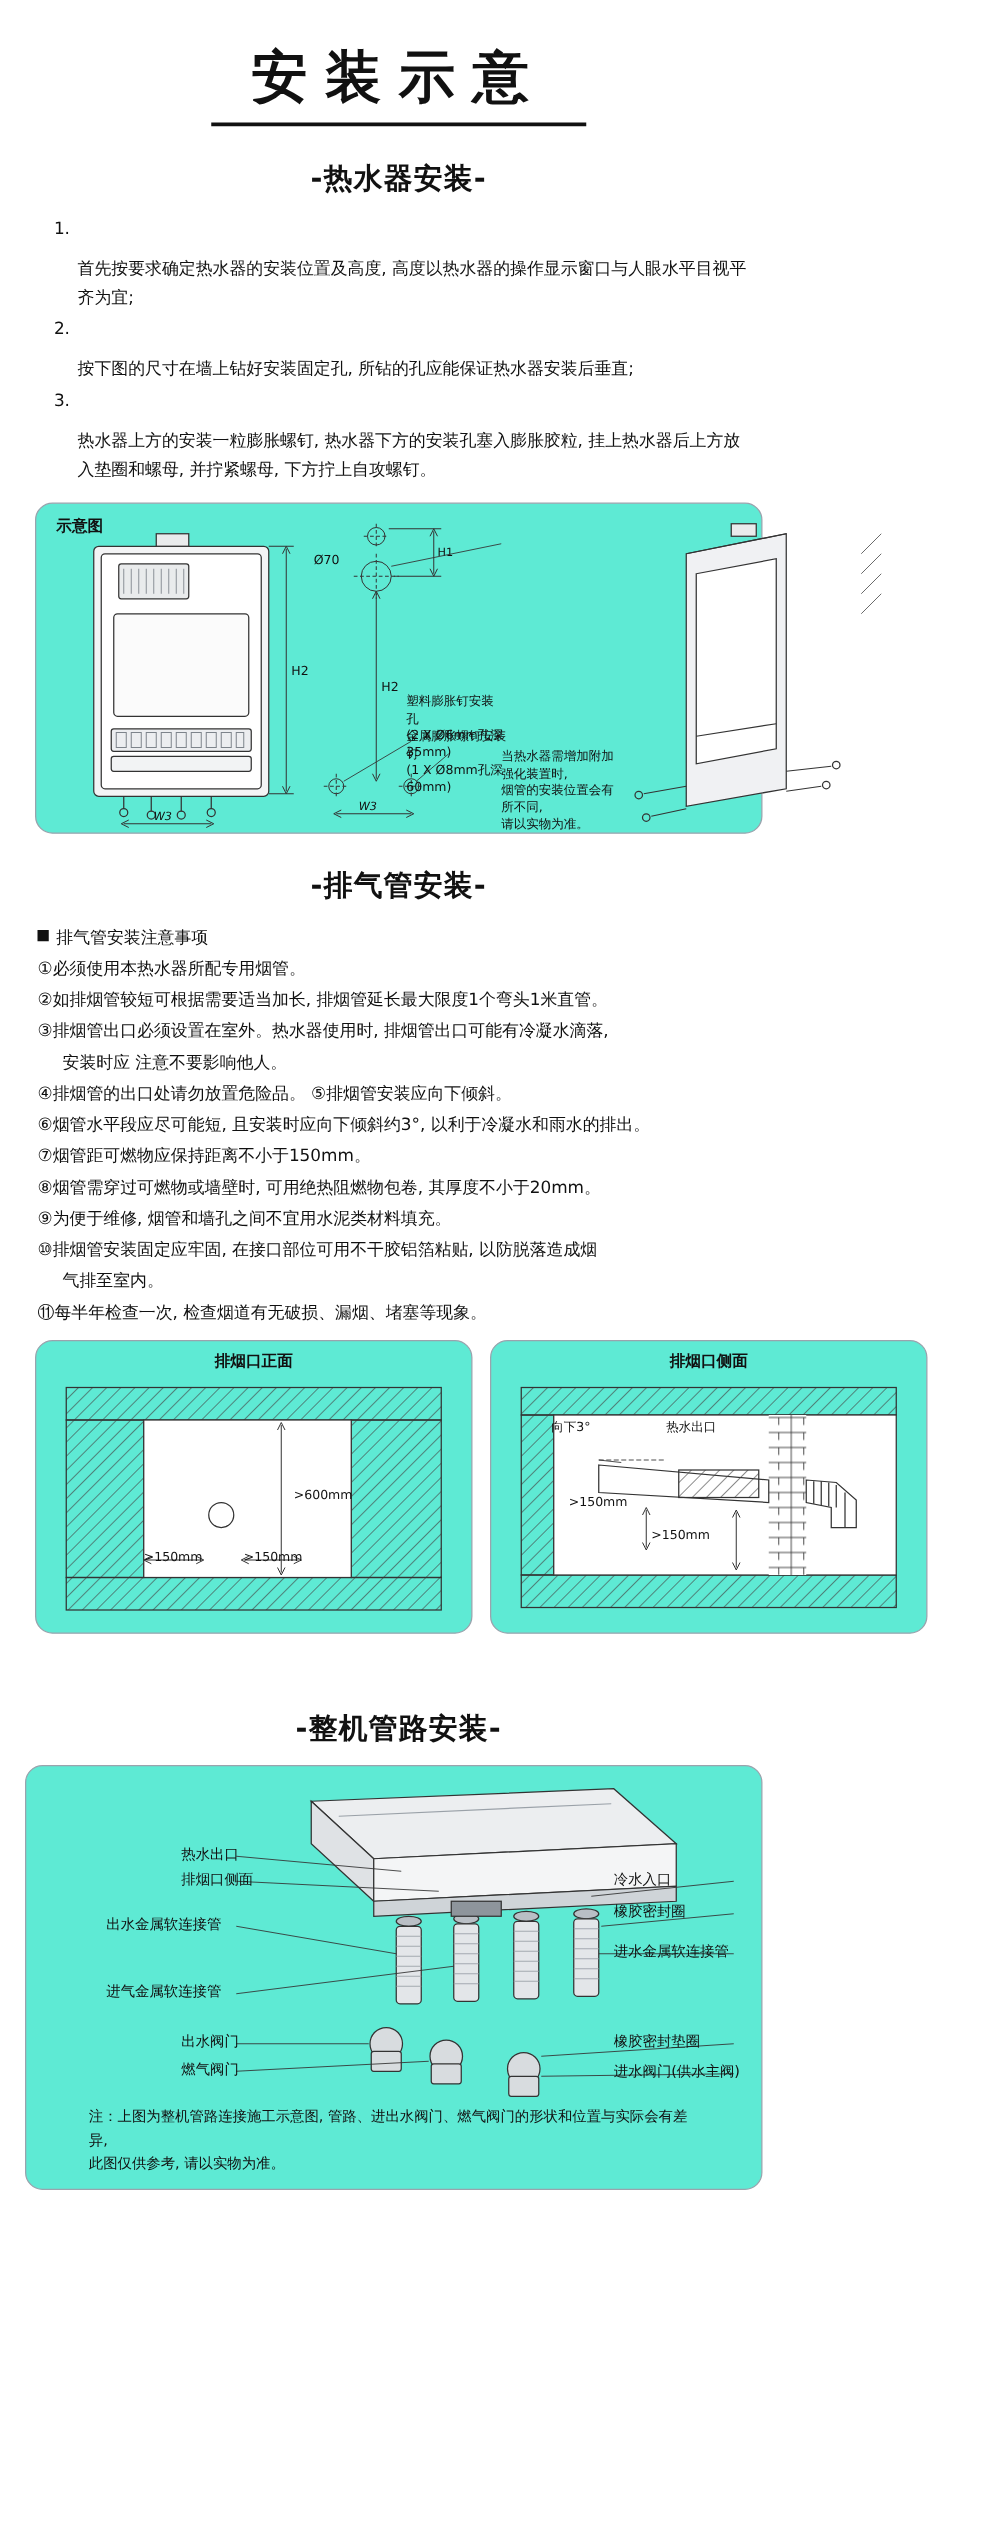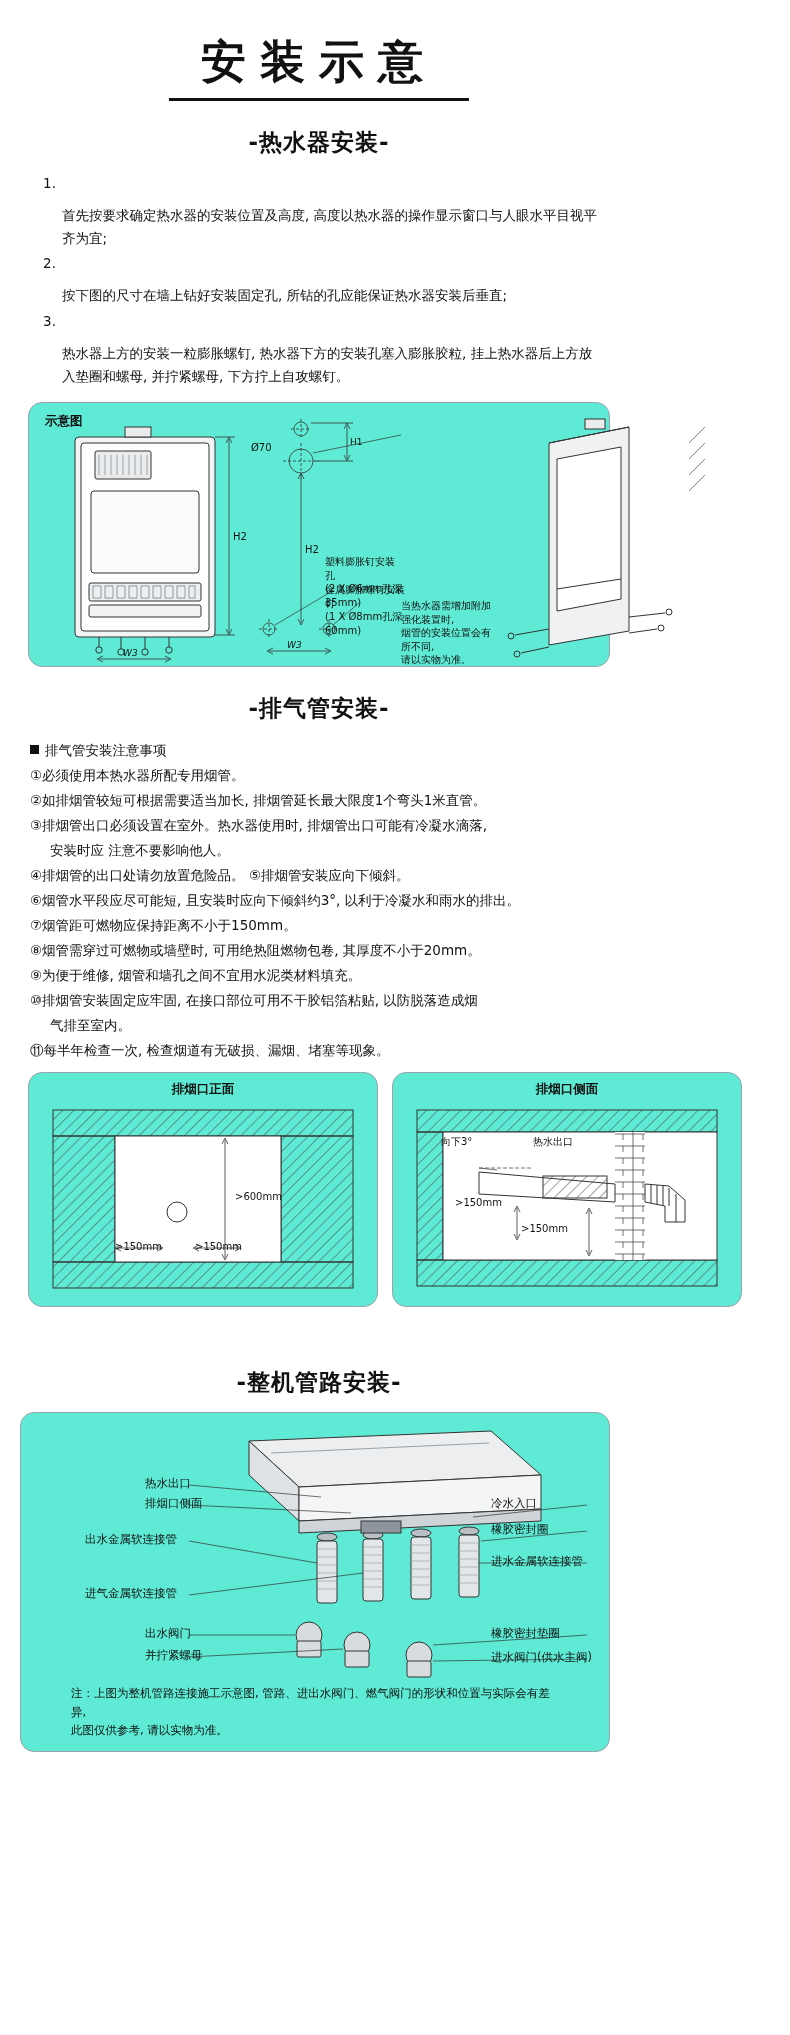--- a/index.html
+++ b/index.html
@@ -491,21 +491,21 @@
         <line x1="566" y1="222" x2="412" y2="232"></line>
         <line x1="566" y1="246" x2="412" y2="248"></line>
       </g>
     </svg>
 
     <div class="pipe-label" style="left:124px; top:63px;">热水出口</div>
     <div class="pipe-label" style="left:124px; top:83px;">排烟口侧面</div>
     <div class="pipe-label" style="left:64px; top:119px;">出水金属软连接管</div>
     <div class="pipe-label" style="left:64px; top:173px;">进气金属软连接管</div>
     <div class="pipe-label" style="left:124px; top:213px;">出水阀门</div>
-    <div class="pipe-label" style="left:124px; top:235px;">并拧紧螺母</div>
+    <div class="pipe-label" style="left:124px; top:235px;">燃气阀门</div>
 
     <div class="pipe-label" style="left:470px; top:83px;">冷水入口</div>
     <div class="pipe-label" style="left:470px; top:109px;">橡胶密封圈</div>
     <div class="pipe-label" style="left:470px; top:141px;">进水金属软连接管</div>
     <div class="pipe-label" style="left:470px; top:213px;">橡胶密封垫圈</div>
     <div class="pipe-label" style="left:470px; top:237px;">进水阀门(供水主阀)</div>
 
     <div class="foot-note" style="position:absolute; left:20px; bottom:12px; right:20px; white-space:pre-line;">注：上图为整机管路连接施工示意图, 管路、进出水阀门、燃气阀门的形状和位置与实际会有差异,
 此图仅供参考, 请以实物为准。</div>
   </div>

